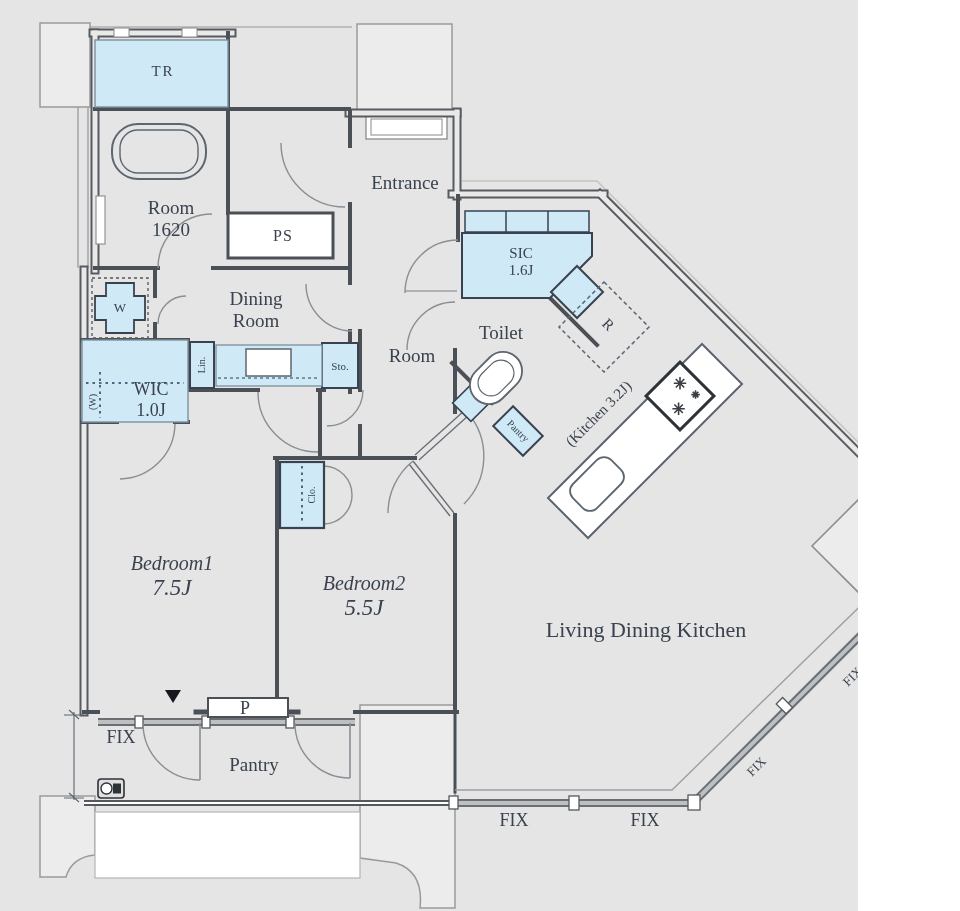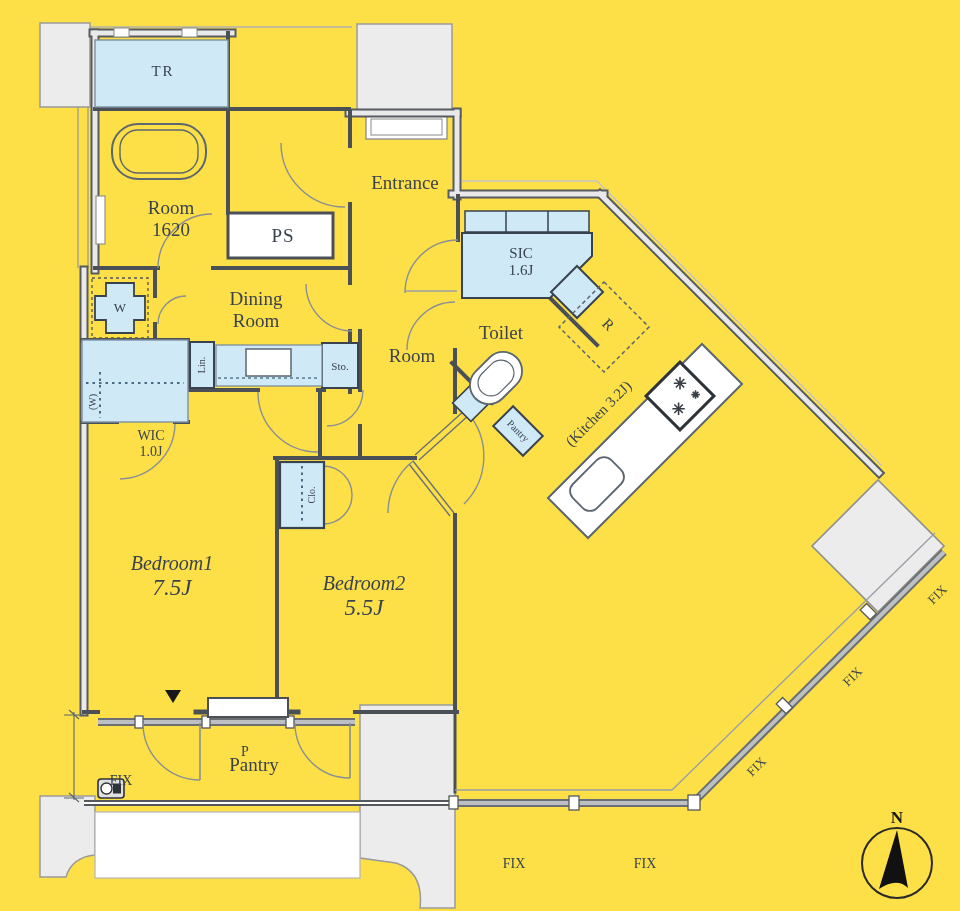--- a/index.html
+++ b/index.html
@@ -1,22 +1,22 @@
 <!DOCTYPE html>
 <html style="--accent: #cfe9f7; --wall: #4b5057; --text: #39424e; --block: #ececec;"><head>
 <meta charset="utf-8">
 <style>
   html,body{margin:0;padding:0;background:#ffffff;}
-  #stage{position:relative;width:960px;height:911px;background:#fde047;overflow:hidden;
+  #stage{position:relative;width:858px;height:911px;background:#e5e5e5;overflow:hidden;
          font-family:"Liberation Serif","DejaVu Serif",serif;color:var(--text,#39424e);}
   #plan-svg{position:absolute;left:0;top:0;}
   .lbl{position:absolute;transform:translate(-50%,-50%);white-space:nowrap;text-align:center;
        line-height:1.15;color:var(--text,#39424e);}
-  .s10{font-size:10px;} .s11{font-size:11px;font-family:Liberation Serif, serif;} .s13{font-size:13px;} .s14{font-size:14px;margin-top:44px;}
-  .s15{font-size:15px;} .s16{font-size:19px;} .s19{font-size:19px;font-family:Liberation Serif, serif;}
+  .s10{font-size:10px;} .s11{font-size:11px;font-family:Liberation Serif, serif;} .s13{font-size:13px;} .s14{font-size:18px;}
+  .s15{font-size:15px;} .s16{font-size:16px;} .s19{font-size:19px;font-family:Liberation Serif, serif;}
   .s20{font-size:20px;font-style:italic;} .s22{font-size:22px;}
   .big{font-size:23px;}
   .rotm45{transform:translate(-50%,-50%) rotate(-45deg);}
   .rot45{transform:translate(-50%,-50%) rotate(45deg);}
   .rotm90{transform:translate(-50%,-50%) rotate(-90deg);}
   .area-line{display:block;}
   .north{font-weight:bold;font-size:17px;color:#16181b;}
 </style>
 </head>
 <body>
@@ -281,20 +281,21 @@
     <span class="area-line">Bedroom1</span>
     <span class="area-line big">7.5J</span>
   </div>
 
   <div class="lbl s20" style="left:364px;top:597px">
     <span class="area-line">Bedroom2</span>
     <span class="area-line big">5.5J</span>
   </div>
 
   <div class="lbl s22" style="left:646px;top:630px">
+    <span class="area-line">Living Dining Kitchen</span>
   </div>
 
   <div class="lbl s19" style="left:254px;top:765px">Pantry</div>
   <div class="lbl s14" style="left:245px;top:708px">P</div>
 
   <div class="lbl s14" style="left:121px;top:737px">FIX</div>
   <div class="lbl s14" style="left:514px;top:820px">FIX</div>
   <div class="lbl s14" style="left:645px;top:820px">FIX</div>
   <div class="lbl s13 rotm45" style="left:757px;top:767px">FIX</div>
   <div class="lbl s13 rotm45" style="left:853px;top:677px">FIX</div>

